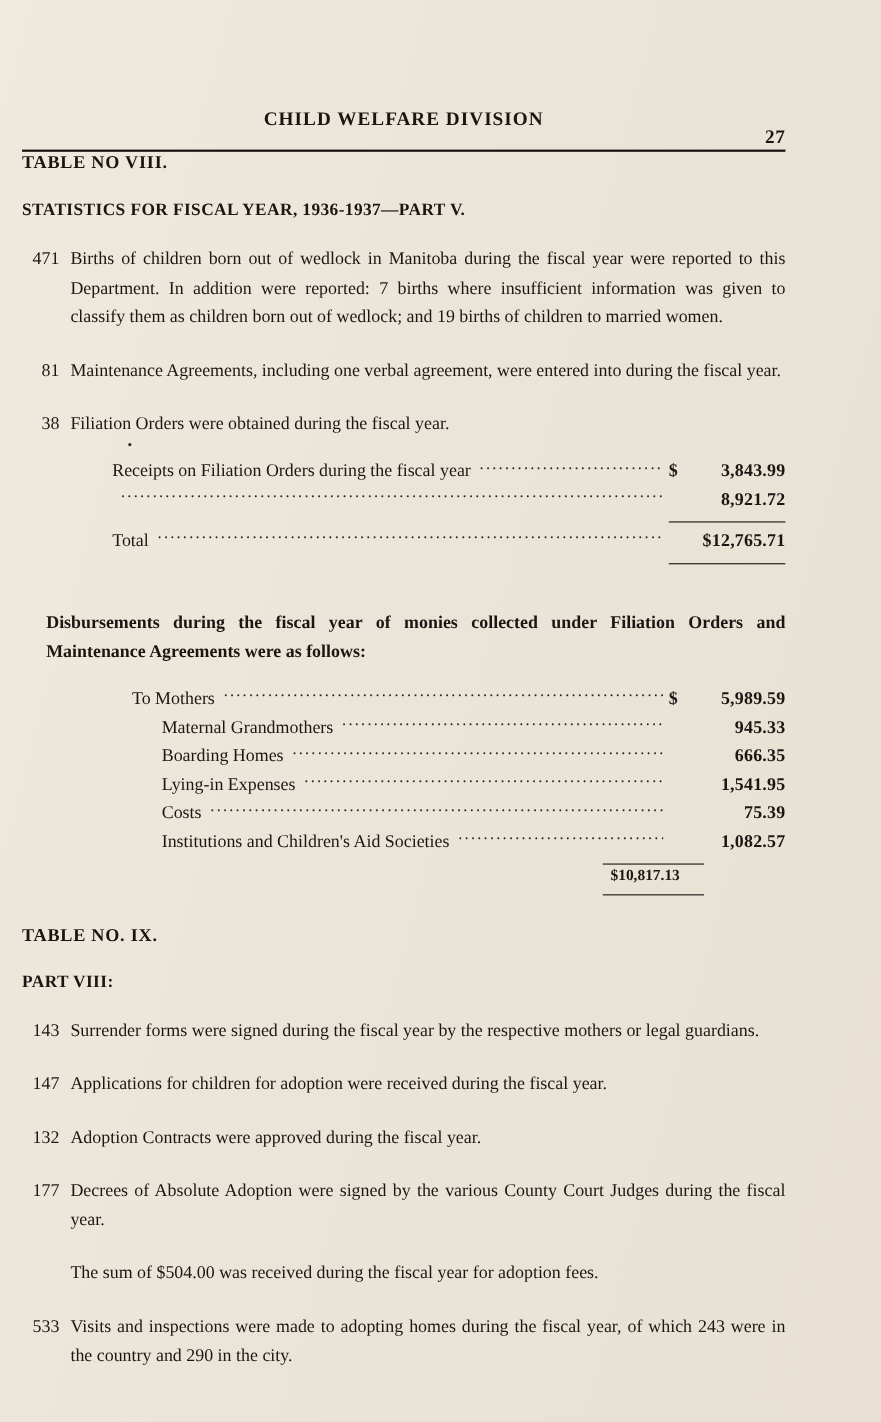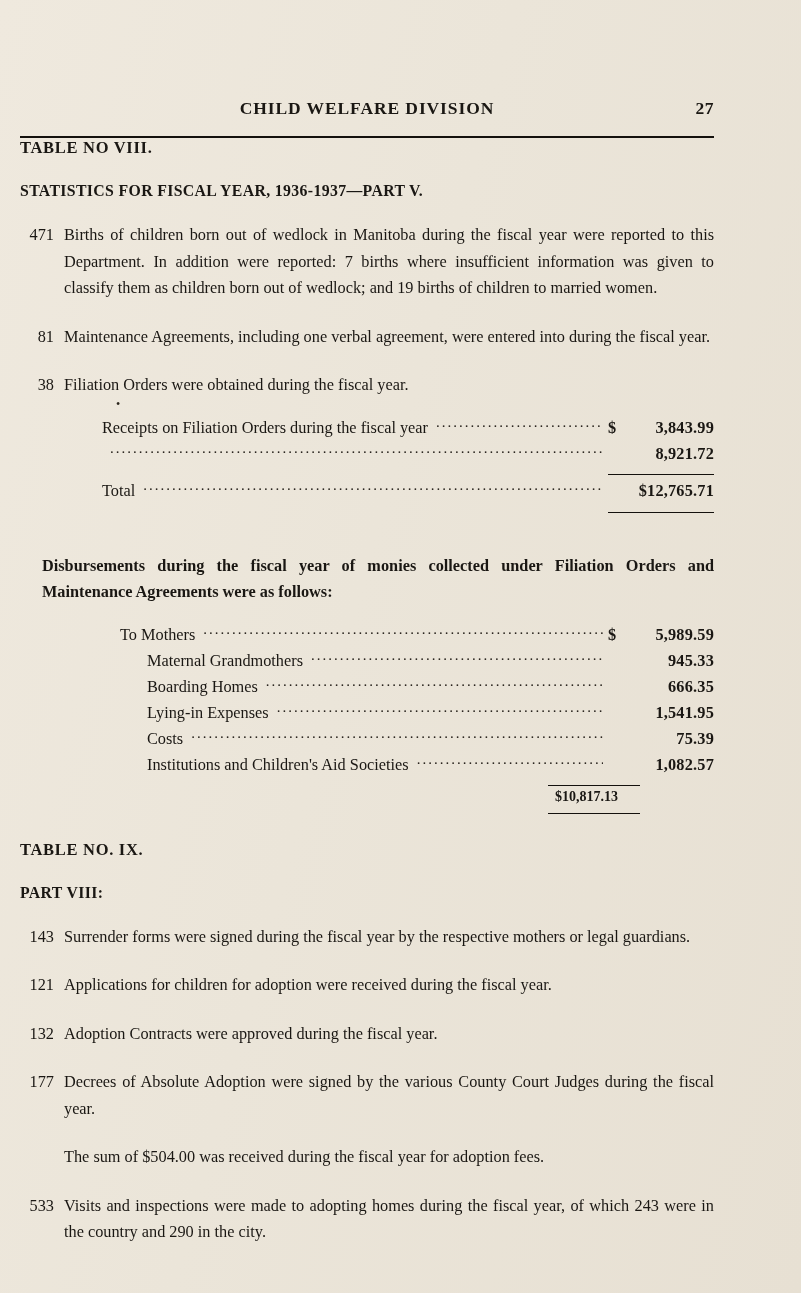--- a/index.html
+++ b/index.html
@@ -41,21 +41,21 @@
     top: 0;
     text-align: center;
     font-size: 17.5px;
     font-weight: bold;
     letter-spacing: 0.9px;
     white-space: nowrap;
   }
   .rh-pageno {
     position: absolute;
     right: 0;
-    top: 0;
+    top: 16px;
     font-size: 17.5px;
     font-weight: bold;
     letter-spacing: 0.5px;
   }
   .head-rule {
     height: 0;
     border-top: 2.1px solid #14110d;
     margin-top: 4px;
   }
 
@@ -326,21 +326,21 @@
 
     <div class="tbl-heading tight">TABLE NO. IX.</div>
     <div class="sub-heading">PART VIII:</div>
 
     <div class="num-para">
       <span class="num">143</span>
       <span class="txt">Surrender forms were signed during the fiscal year by the respective mothers or legal guardians.</span>
     </div>
 
     <div class="num-para">
-      <span class="num">121</span>
+      <span class="num">147</span>
       <span class="txt">Applications for children for adoption were received during the fiscal year.</span>
     </div>
 
     <div class="num-para">
       <span class="num">132</span>
       <span class="txt">Adoption Contracts were approved during the fiscal year.</span>
     </div>
 
     <div class="num-para">
       <span class="num">177</span>

